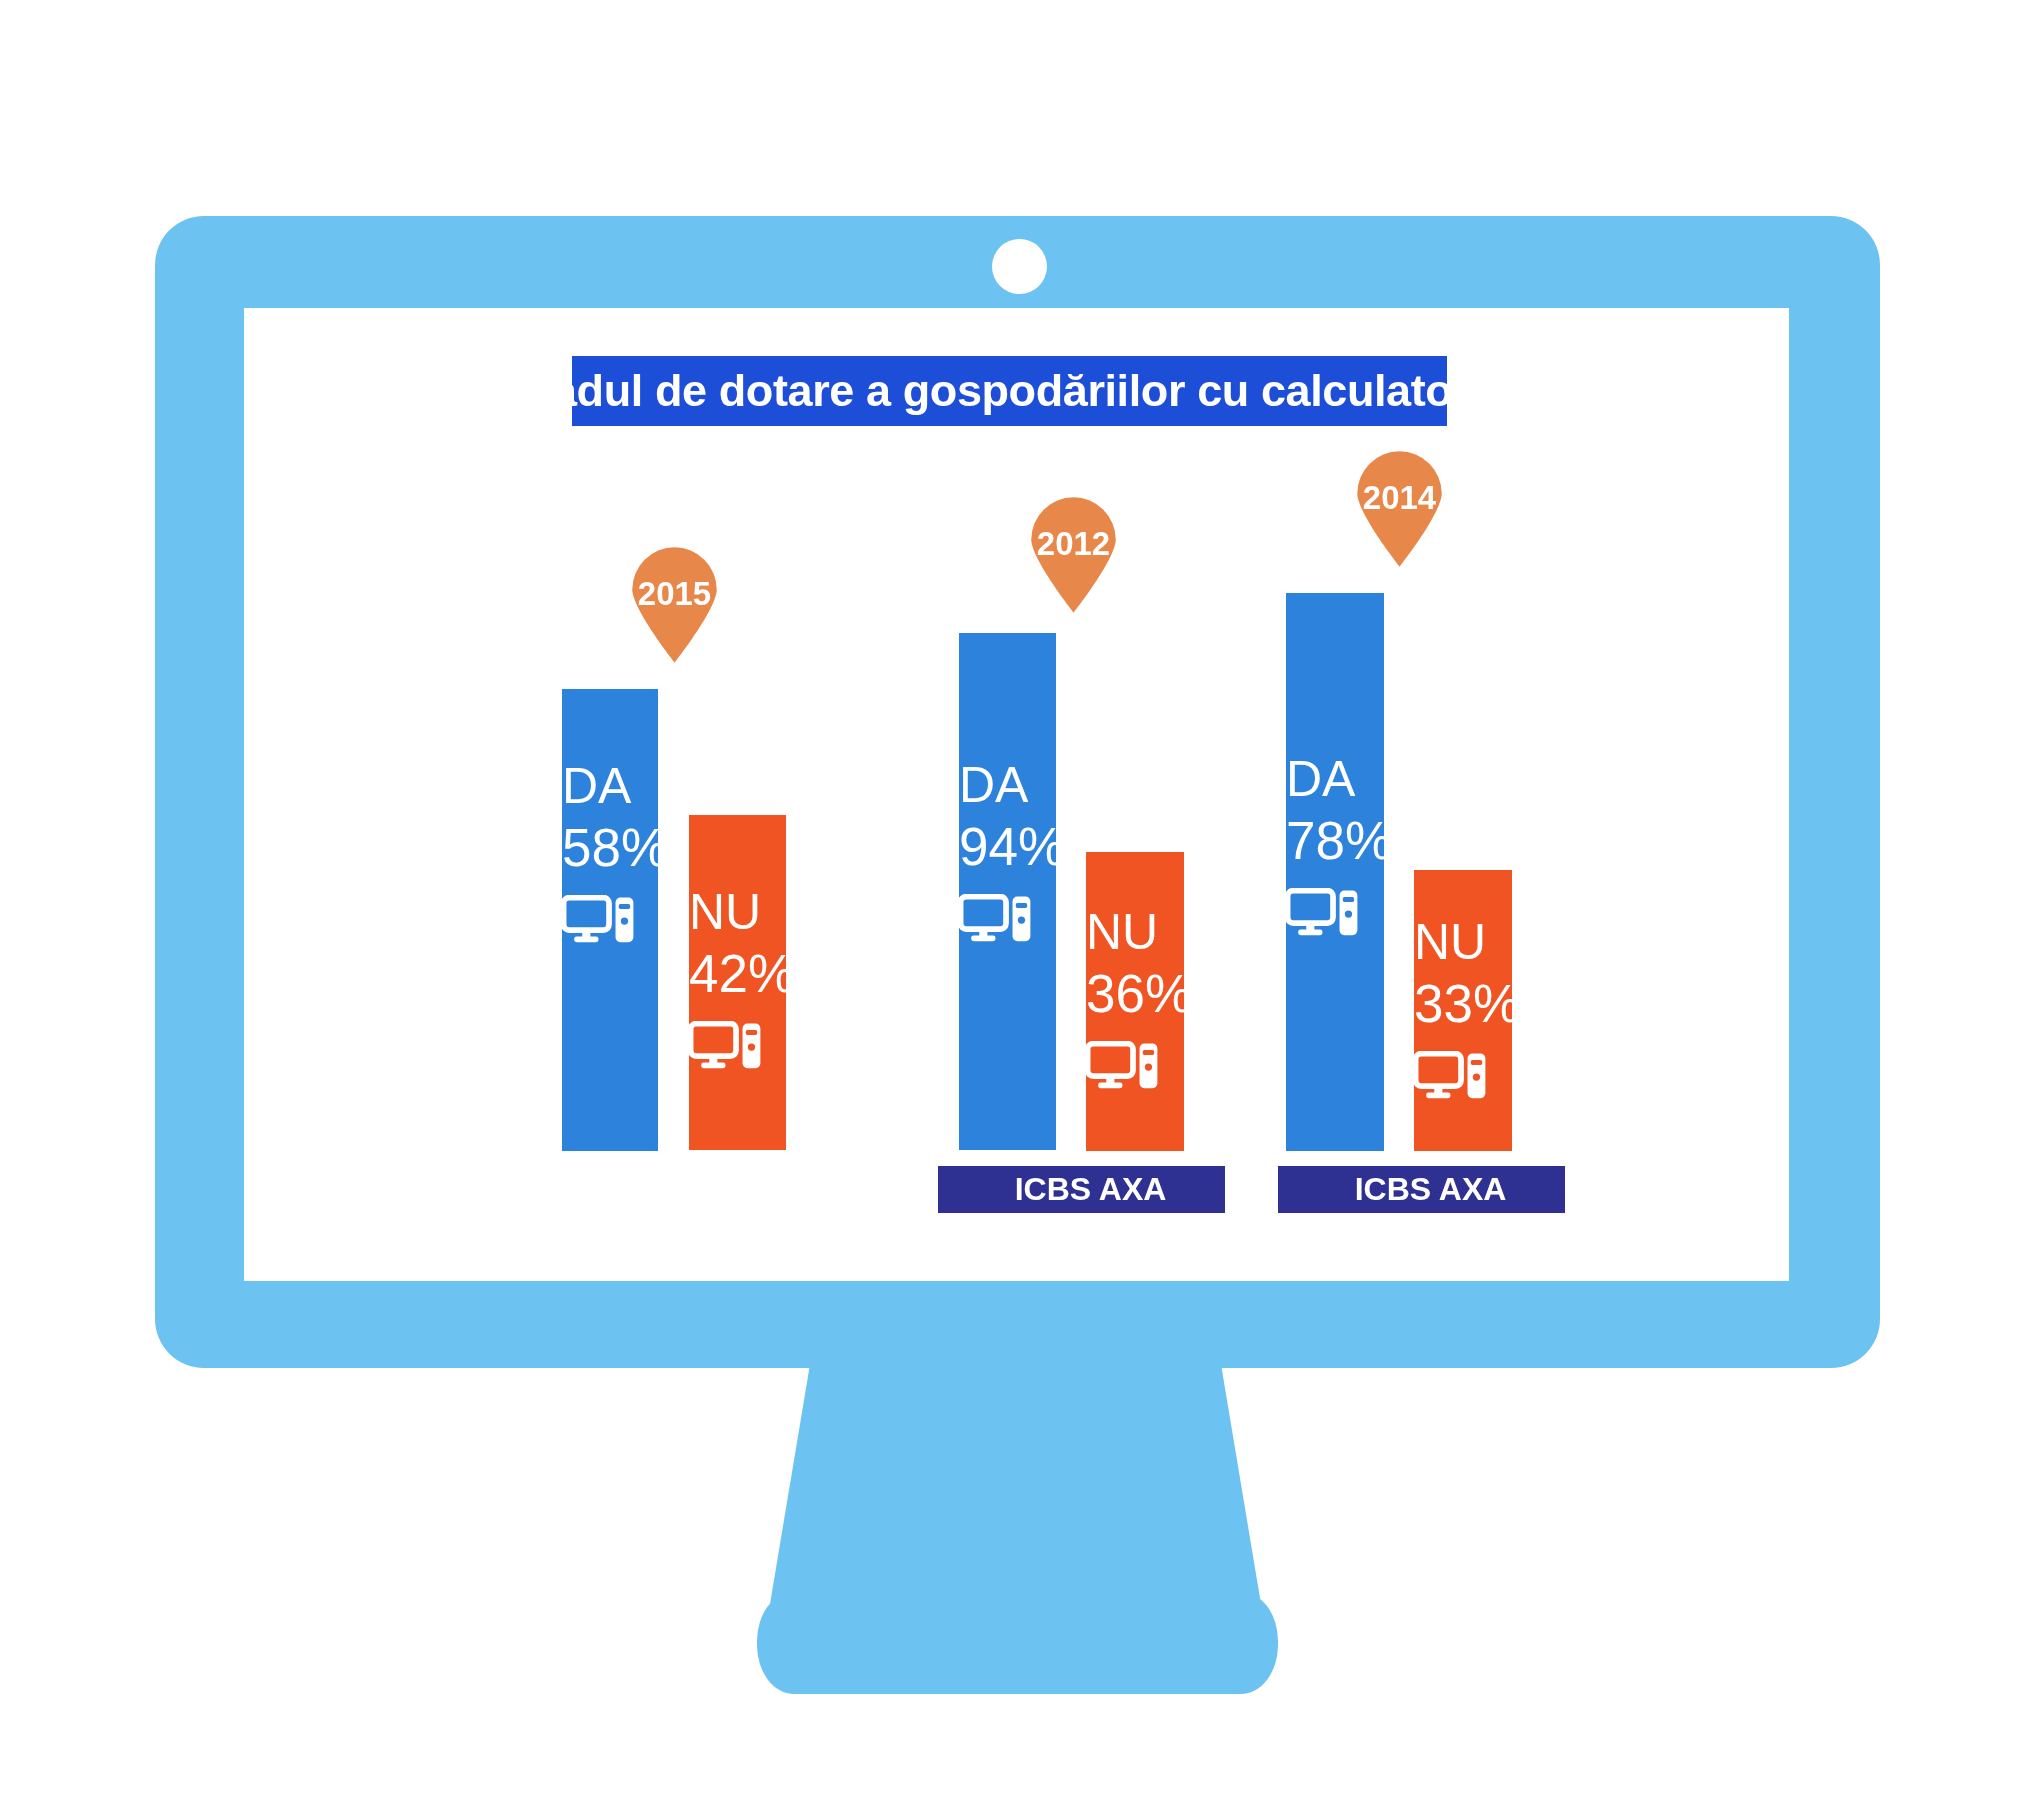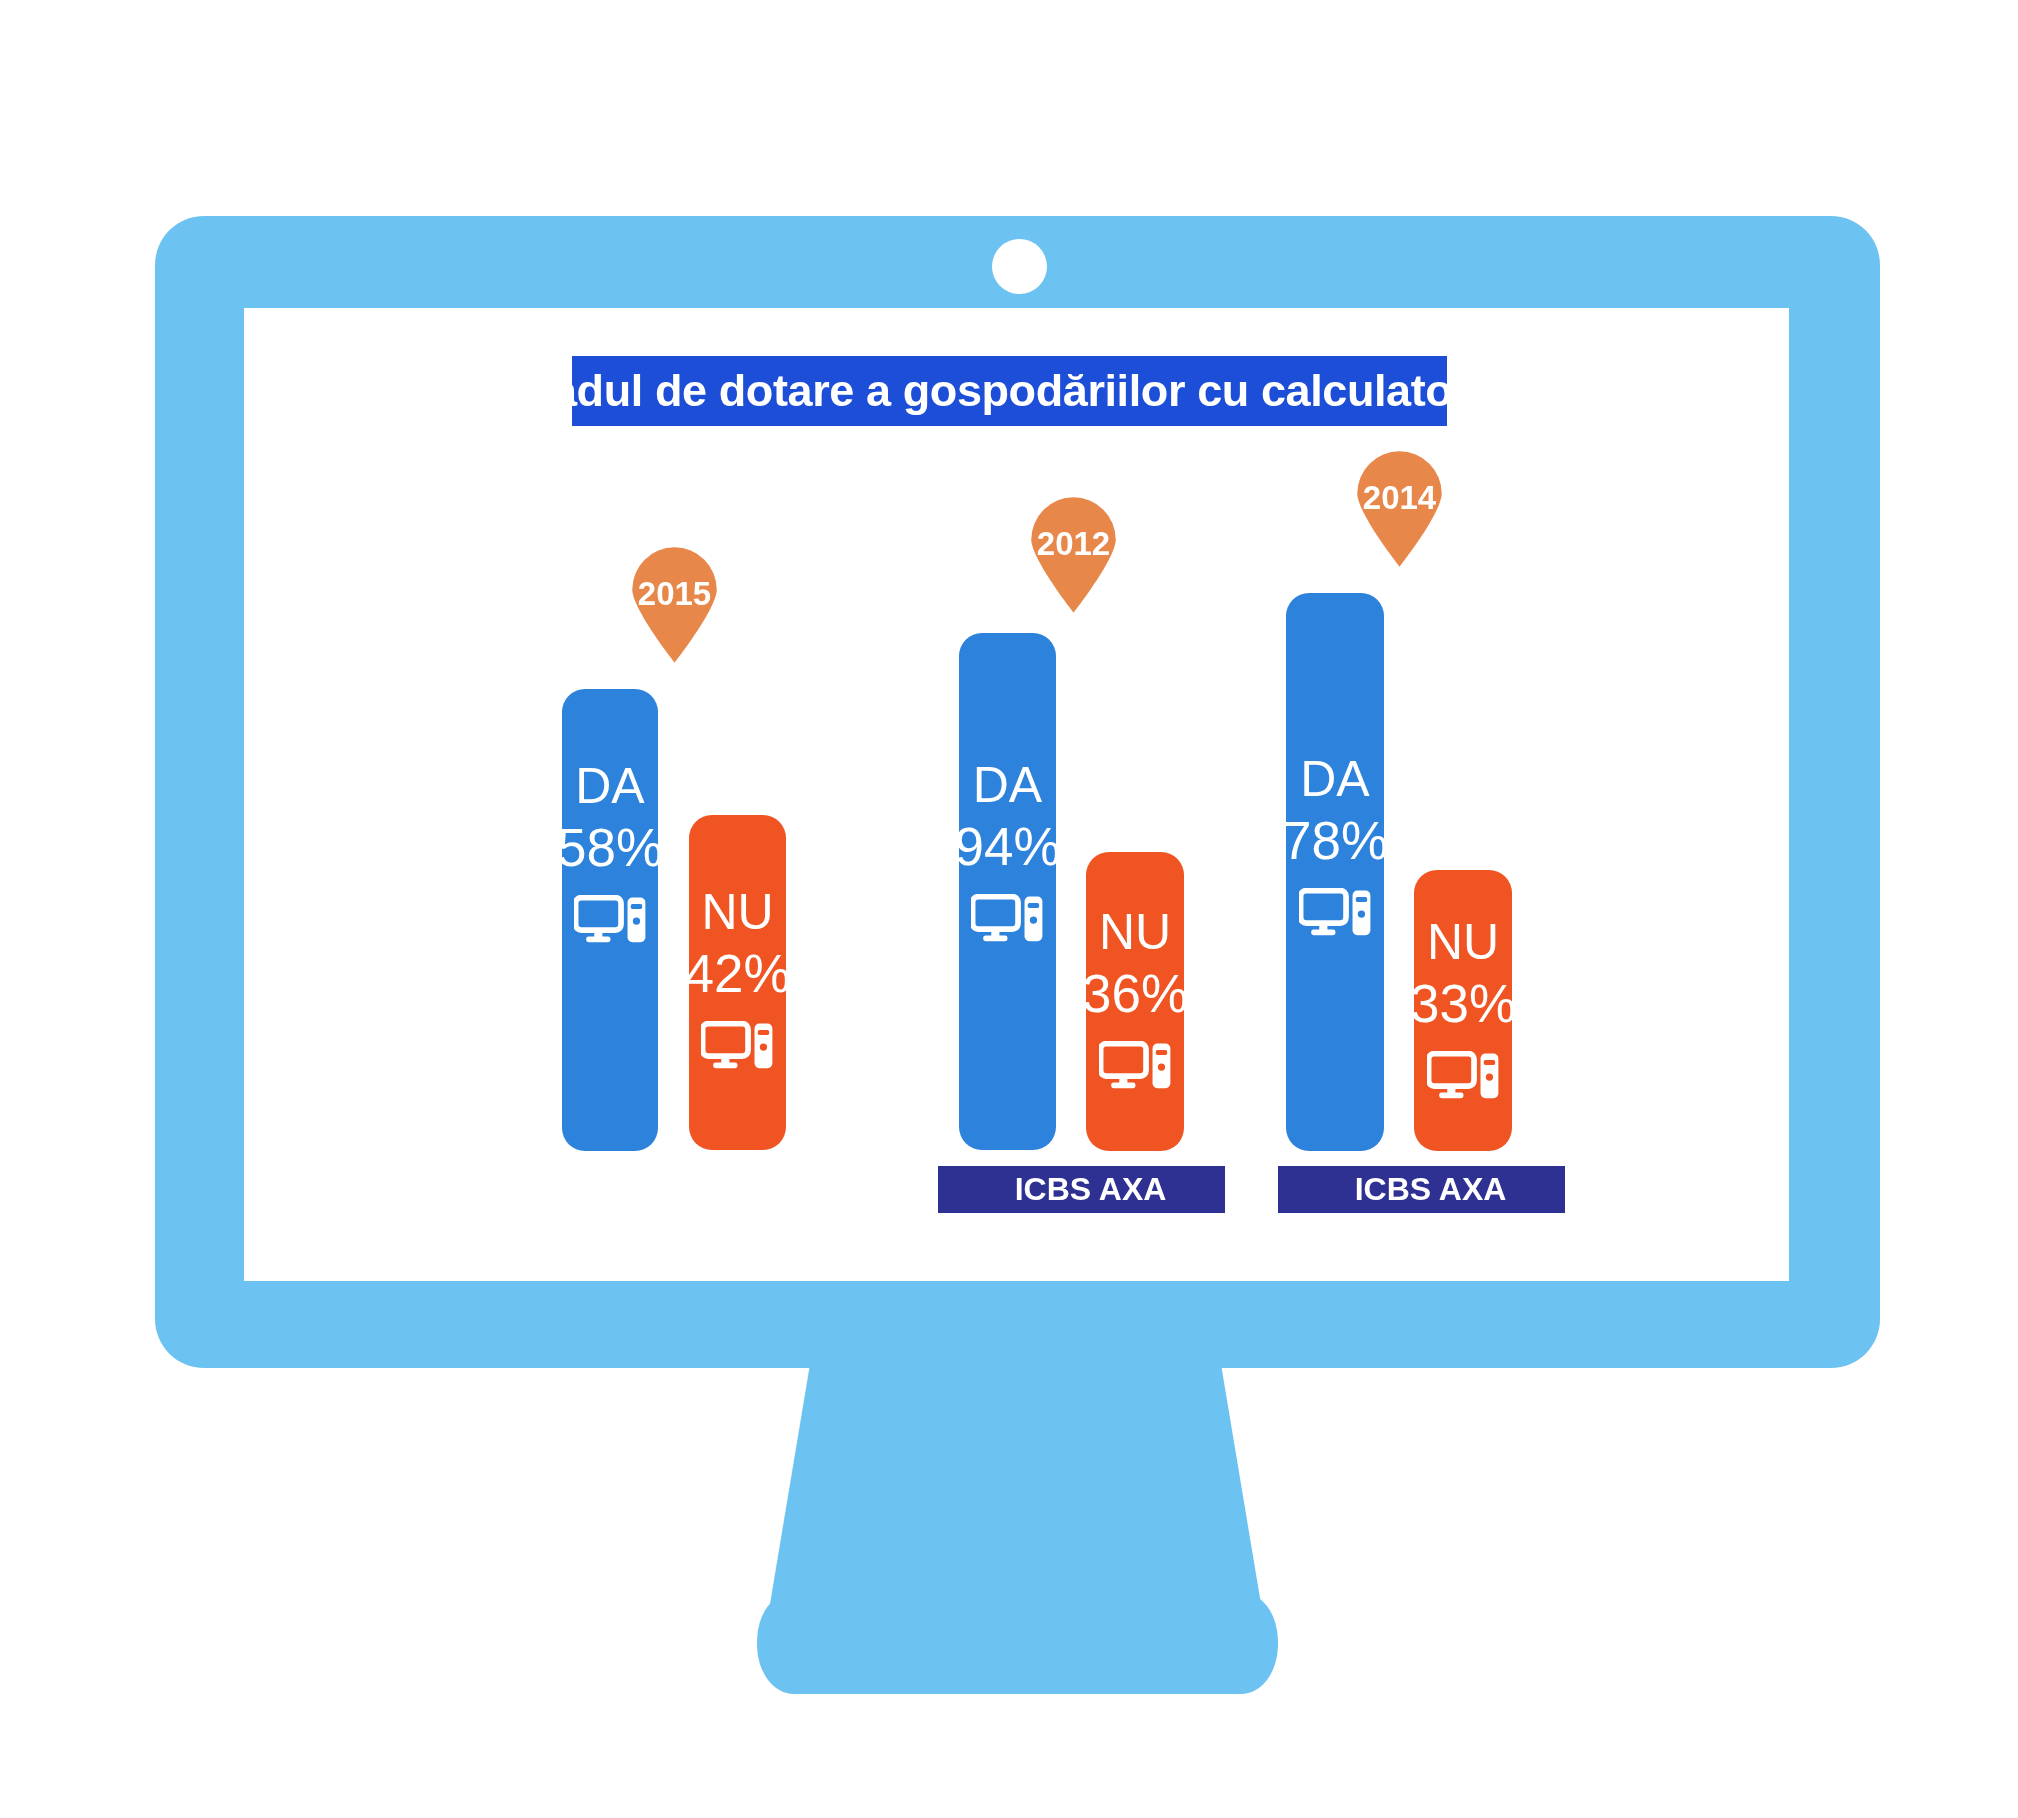--- a/index.html
+++ b/index.html
@@ -24,21 +24,21 @@
   
   #title-banner{position:absolute;left:572px;top:356px;width:875px;height:70px;
       background:#1d4ed8;display:flex;align-items:center;justify-content:center;}
   #title-text{color:#ffffff;font-size:45px;font-weight:bold;letter-spacing:-0.4px;
       white-space:nowrap;}
 
   
   #plot{position:absolute;left:0;top:0;width:2018px;height:1818px;}
 
   .bar{position:absolute;box-sizing:border-box;display:flex;flex-direction:column;
-       align-items:center;border-radius:23px;}
+       align-items:flex-start;}
   .bar.da{background:#2D82DC;}
   .bar.nu{background:#EF5422;}
   .bar-label{color:#ffffff;font-size:50px;line-height:1;font-weight:400;}
   .bar-pct{color:#ffffff;font-size:53px;line-height:1;font-weight:400;margin-top:9.8px;}
   .pc-icon{margin-top:21px;}
 
   
   .pin{position:absolute;width:91px;height:116px;}
   .pin-shape{position:absolute;left:0;top:0;width:91px;height:116px;}
   .pin-year{position:absolute;left:0;top:28px;width:91px;text-align:center;

